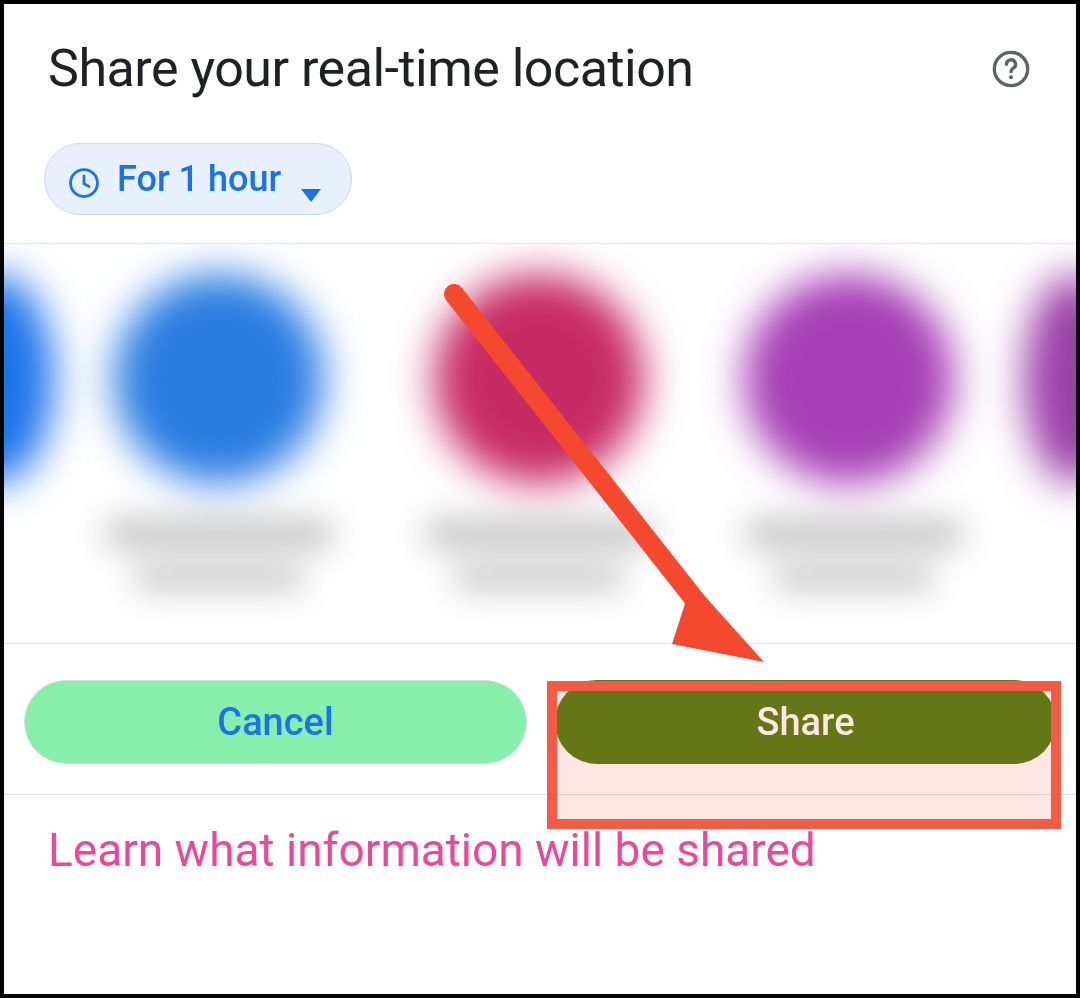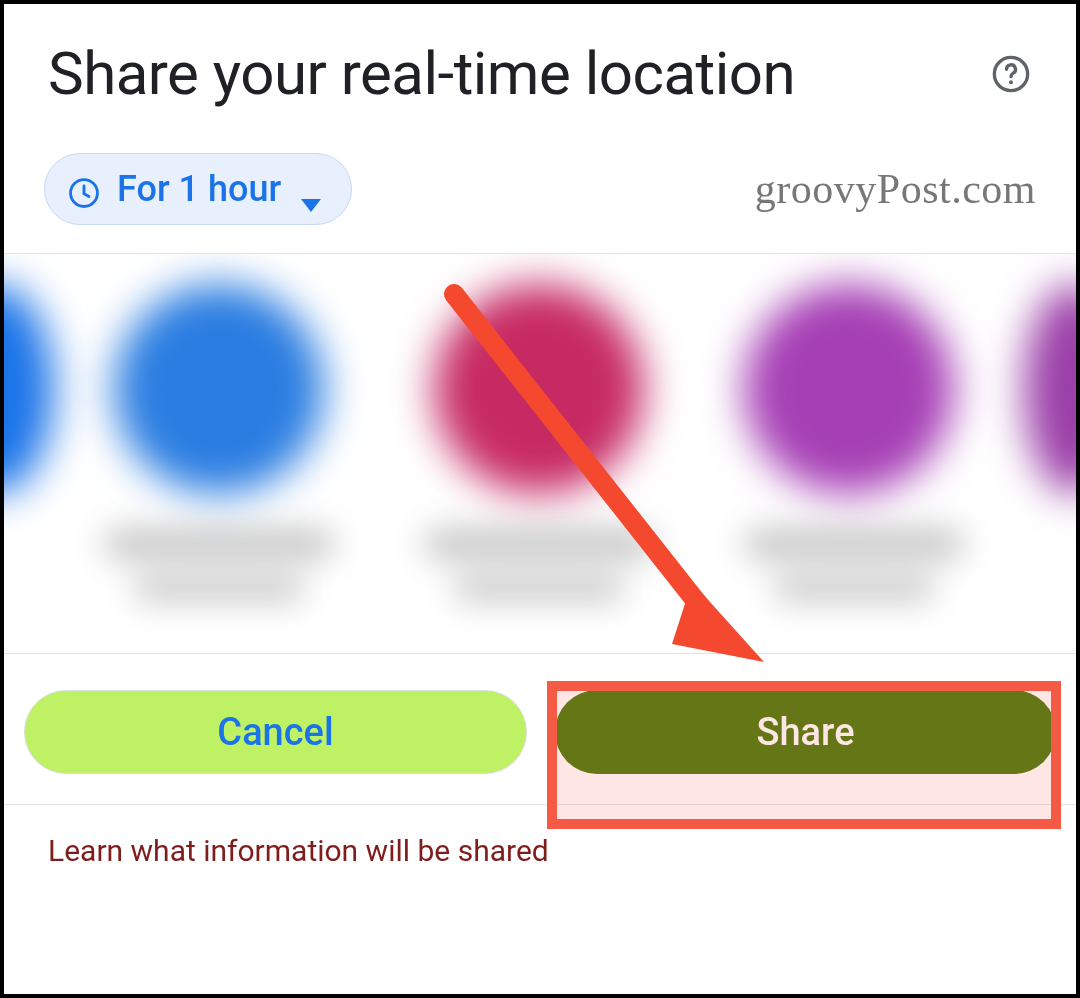--- a/index.html
+++ b/index.html
@@ -14,21 +14,21 @@
   }
 
   
   .header {
     display: flex;
     align-items: center;
     justify-content: space-between;
     padding: 34px 42px 28px 44px;
   }
   .title {
-    font-size: 60px;
+    font-size: 52px;
     font-weight: 400;
     color: #202124;
     letter-spacing: -0.5px;
   }
   .help {
     width: 46px; height: 46px;
     display: flex; align-items: center; justify-content: center;
     color: #5f6368;
   }
 
@@ -101,35 +101,35 @@
     height: 84px;
     border-radius: 42px;
     font-size: 38px;
     font-weight: 500;
     display: flex;
     align-items: center;
     justify-content: center;
     cursor: pointer;
   }
   .btn-cancel {
-    background: #bef264;
+    background: #86efac;
     border: 1.5px solid #dadce0;
     color: #1a73e8;
   }
   .btn-share {
     background: #4d7c0f;
     color: #fff;
     border: none;
   }
 
   
   .learn {
     padding: 28px 44px;
-    color: #7f1d1d;
-    font-size: 30px;
+    color: #ec4899;
+    font-size: 46px;
     font-weight: 400;
   }
 
   
   .highlight-box {
     position: absolute;
     border: 10px solid #f45a44;
     background: rgba(244,90,68,0.15);
     pointer-events: none;
   }
@@ -156,21 +156,20 @@
 
   <div class="chip-row">
     <div class="chip">
       <svg class="clock" viewBox="0 0 24 24">
         <circle cx="12" cy="12" r="9.5" fill="none" stroke="#1a73e8" stroke-width="2"></circle>
         <path d="M12 7v5.5l3.5 2" fill="none" stroke="#1a73e8" stroke-width="2" stroke-linecap="round"></path>
       </svg>
       <span>For 1 hour</span>
       <span class="tri"></span>
     </div>
-    <div class="watermark">groovyPost.com</div>
   </div>
 
   <div class="contacts">
     <div class="avatar" style="background:#1a73e8; width:120px; height:210px; left:-70px; top:30px;"></div>
     <div class="avatar" style="background:#2a7de1; width:210px; height:210px; left:110px; top:30px;"></div>
     <div class="avatar" style="background:#c72a63; width:210px; height:210px; left:430px; top:30px;"></div>
     <div class="avatar" style="background:#a63fb5; width:210px; height:210px; left:740px; top:30px;"></div>
     <div class="avatar" style="background:#9b3fa8; width:100px; height:210px; left:1020px; top:30px;"></div>
 
     <div class="label-blur" style="left:100px; top:275px; width:230px; height:30px;"></div>

